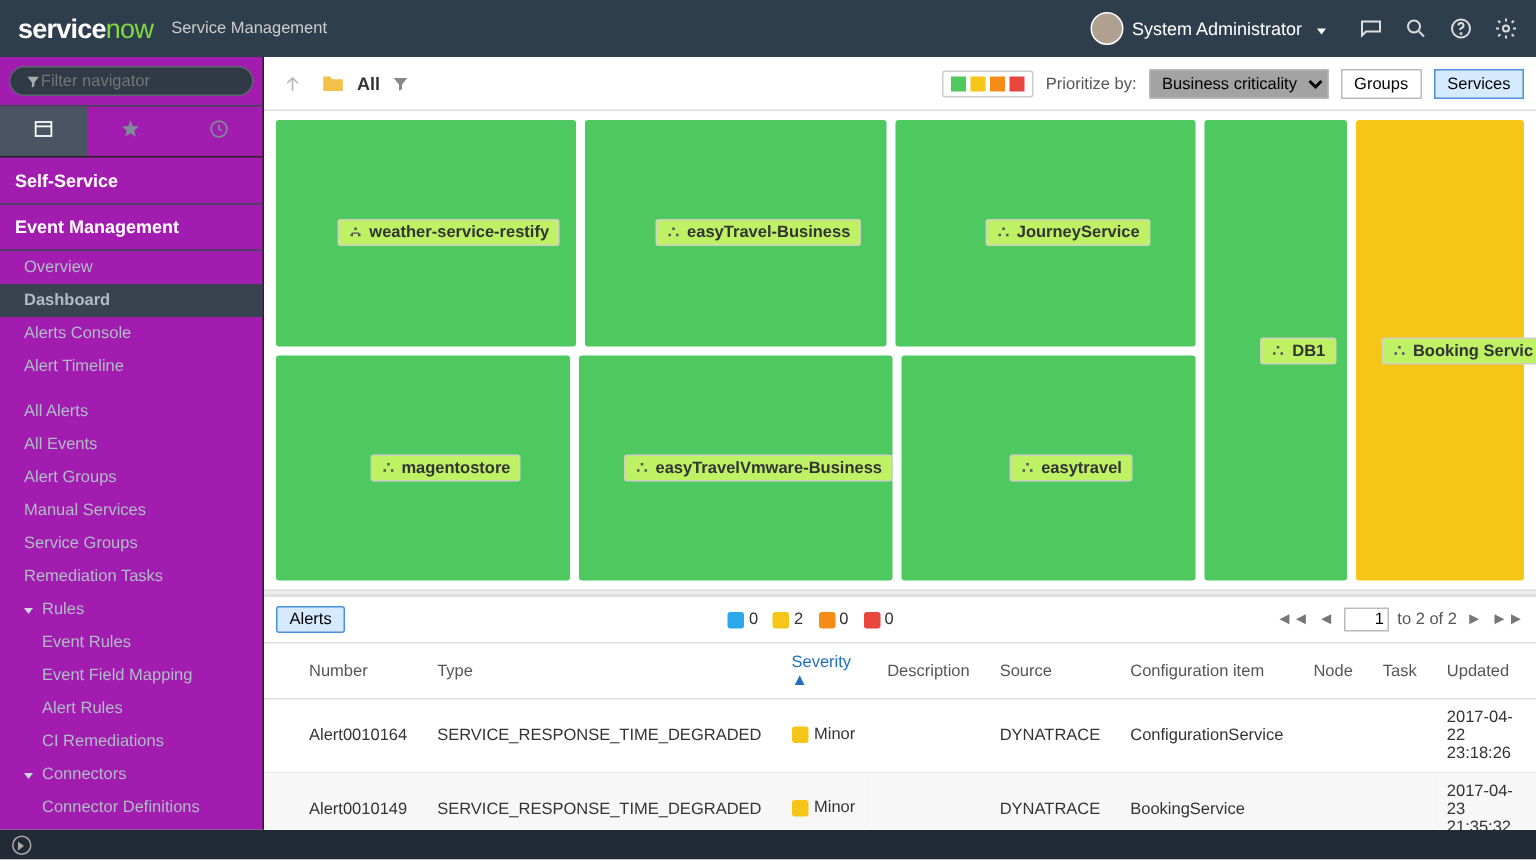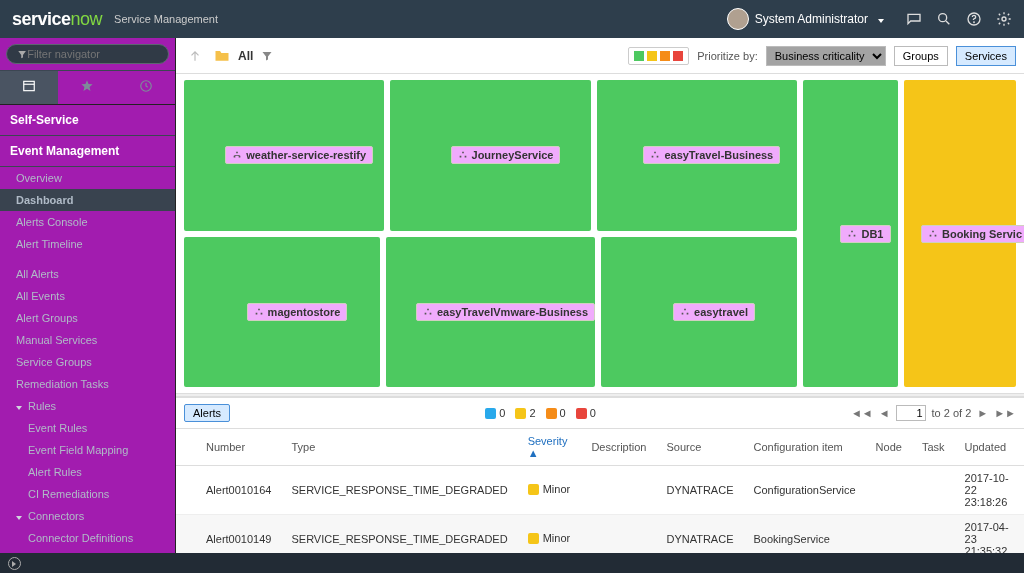--- a/index.html
+++ b/index.html
@@ -57,21 +57,21 @@
   .tiles-wrap { flex: 1; padding: 6px 8px; background:#fff; overflow:hidden; }
   .tiles-grid { display:flex; gap:6px; height:100%; }
   .tile-col-fixed { width:100px; display:flex; flex-direction:column; gap:6px; }
   .tile { border-radius:2px; display:flex; align-items:center; justify-content:center; cursor:pointer; position:relative; }
   .tile-row .tile { flex:1; }
   .tile-green { background:#4dc960; }
   .tile-yellow { background:#f5c518; }
   .tile-full { flex:1; }
   .tile-half { flex:1; }
   .tile-row { display:flex; gap:6px; flex:1; }
-  .tile-label { background:#f0abfc; border:1px solid #d0d0c0; border-radius:2px; padding:2px 6px; font-size:11px; font-weight:bold; color:#333; display:flex; align-items:center; gap:4px; white-space:nowrap;margin-left:30px; }
+  .tile-label { background:#bef264; border:1px solid #d0d0c0; border-radius:2px; padding:2px 6px; font-size:11px; font-weight:bold; color:#333; display:flex; align-items:center; gap:4px; white-space:nowrap;margin-left:30px; }
   .tile-icon { width:10px; height:10px; }
   
   
   .split-bar { height:4px; background:#eee; border-top:1px solid #ddd; border-bottom:1px solid #ddd; }
   
   
   .lower { height:156px; display:flex; flex-direction:column; border-top:1px solid #ddd; }
   .lower-head { display:flex; align-items:center; padding:6px 8px; border-bottom:1px solid #ddd; }
   .alerts-btn { border:1px solid #4a90d9; background:#d6eaff; padding:2px 8px; font-size:11px; border-radius:2px; cursor:pointer; }
   .legend-row { display:flex; gap:10px; margin:0 auto; font-size:11px;}
@@ -230,29 +230,29 @@
                     <path fill="#555" d="M4 14h4v4H4zM16 14h4v4h-4zM10 4h4v4h-4zM12 8v4M6 14v-2h12v2"></path>
                   </svg>
                   <span>weather-service-restify</span>
                 </div>
             </div>
             <div class="tile tile-green tile-half">
               <div class="tile-label">
                   <svg class="tile-icon" viewBox="0 0 24 24">
                     <path fill="#555" d="M4 14h4v4H4zM16 14h4v4h-4zM10 4h4v4h-4z"></path>
                   </svg>
+                  <span>easyTravel-Business</span>
+                </div>
+            </div>
+            <div class="tile tile-green tile-half">
+              <div class="tile-label">
+                  <svg class="tile-icon" viewBox="0 0 24 24">
+                    <path fill="#555" d="M4 14h4v4H4zM16 14h4v4h-4zM10 4h4v4h-4z"></path>
+                  </svg>
                   <span>JourneyService</span>
-                </div>
-            </div>
-            <div class="tile tile-green tile-half">
-              <div class="tile-label">
-                  <svg class="tile-icon" viewBox="0 0 24 24">
-                    <path fill="#555" d="M4 14h4v4H4zM16 14h4v4h-4zM10 4h4v4h-4z"></path>
-                  </svg>
-                  <span>easyTravel-Business</span>
                 </div>
             </div>
           </div>
           <div class="tile-row">
             <div class="tile tile-green tile-half">
               <div class="tile-label">
                   <svg class="tile-icon" viewBox="0 0 24 24">
                     <path fill="#555" d="M4 14h4v4H4zM16 14h4v4h-4zM10 4h4v4h-4z"></path>
                   </svg>
                   <span>magentostore</span>
@@ -351,21 +351,21 @@
               <tr>
     <td></td>
     <td>Alert0010164</td>
     <td>SERVICE_RESPONSE_TIME_DEGRADED</td>
     <td><span class="sev-chip"><span class="sev-sq sq-y"></span>Minor</span></td>
     <td></td>
     <td>DYNATRACE</td>
     <td>ConfigurationService</td>
     <td></td>
     <td></td>
-    <td>2017-10-22 23:18:26</td>
+    <td>2017-04-22 23:18:26</td>
               </tr>
               <tr class="even">
     <td></td>
     <td>Alert0010149</td>
     <td>SERVICE_RESPONSE_TIME_DEGRADED</td>
     <td><span class="sev-chip"><span class="sev-sq sq-y"></span>Minor</span></td>
     <td></td>
     <td>DYNATRACE</td>
     <td>BookingService</td>
     <td></td>

